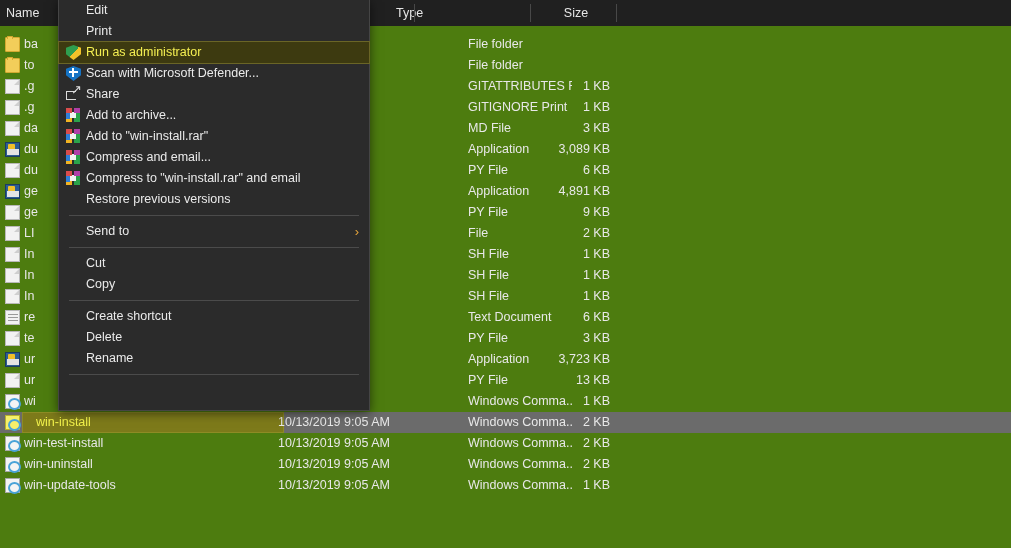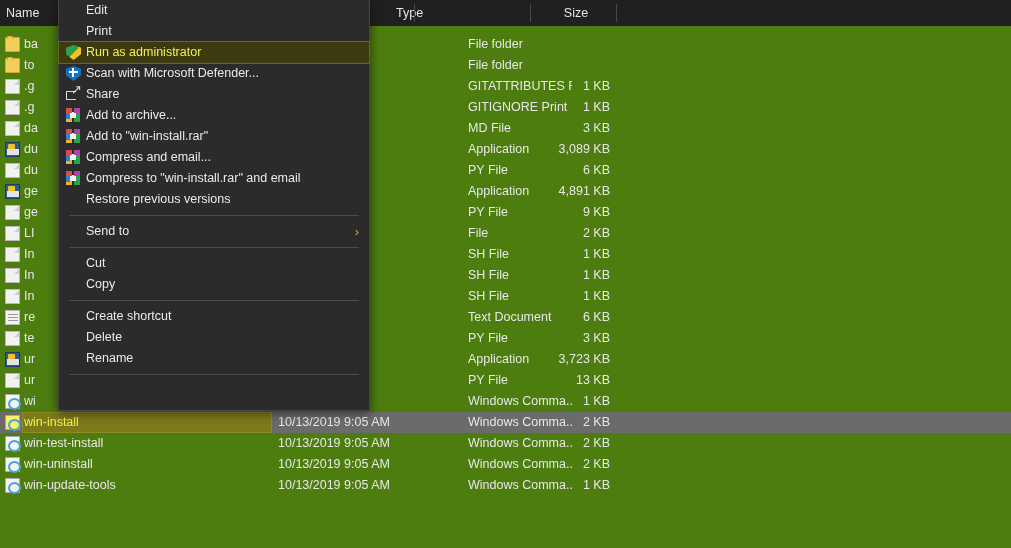--- a/index.html
+++ b/index.html
@@ -25,21 +25,21 @@
   .rows{position:absolute;left:0;top:34px;width:1011px;}
   .row{position:relative;height:21px;width:1011px;}
   .row .cell{position:absolute;top:0;height:21px;line-height:21px;
     font-size:12.5px;color:#e8e8e8;white-space:nowrap;overflow:hidden;}
   .c-name{left:24px;width:248px;}
   .c-date{left:278px;width:130px;text-align:left;color:#e0e0e0;}
   .c-type{left:420px;width:104px;margin-left:48px;}
   .c-size{left:524px;width:86px;text-align:right;}
 
   .row.selected{background:#6b6b6b;}
-  .row.selected .c-name{background:#7d7a1a;color:#f2f24b;padding-left:2px;margin-left:-2px;
+  .row.selected .c-name{background:#7d7a1a;color:#f2f24b;padding-left:14px;margin-left:-2px;
      box-shadow:inset 0 0 0 1px #8e8b24;}
 
   .icon{position:absolute;left:5px;top:3px;width:15px;height:15px;}
 
   
   .ic-folder{background:#f2ce5a;border:1px solid #d3a931;border-radius:1px;box-sizing:border-box;}
   .ic-folder:after{content:"";position:absolute;left:1px;top:-2px;width:6px;height:3px;
     background:#f2ce5a;border:1px solid #d3a931;border-bottom:none;border-radius:1px 1px 0 0;box-sizing:border-box;}
 
   

